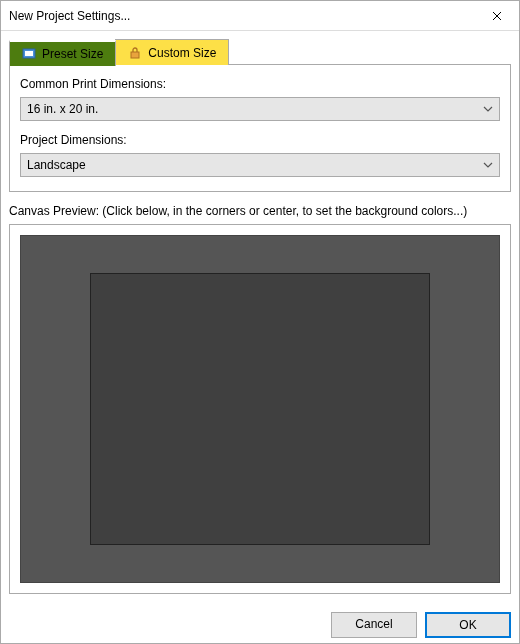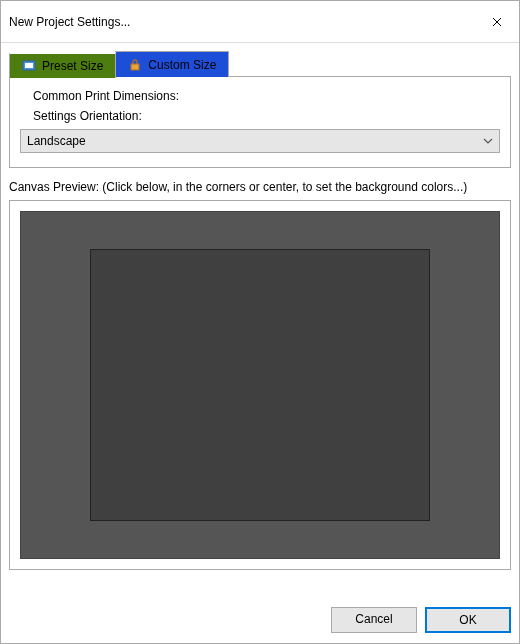--- a/index.html
+++ b/index.html
@@ -7,21 +7,21 @@
       font-family: "Segoe UI", Tahoma, sans-serif;
       font-size: 12px;
       background: #fff;
       width: 520px;
       height: 644px;
       border: 1px solid #aaa;
       display: flex;
       flex-direction: column;
     }
     .titlebar {
-      height: 42px;
+      height: 30px;
       display: flex;
       align-items: center;
       padding: 0 0 0 8px;
       border-bottom: 1px solid #ddd;
     }
     .titlebar-title { flex: 1; font-size: 12px; }
     .close-btn {
       width: 45px;
       height: 30px;
       display: flex;
@@ -34,39 +34,39 @@
     .content { padding: 8px; flex: 1; display: flex; flex-direction: column; }
 
     .tabs { display: flex; position: relative; z-index: 2; }
     .tab {
       display: flex;
       align-items: center;
       gap: 6px;
       padding: 5px 12px;
       border: 1px solid #aaa;
       border-bottom: none;
-      background: #1d4ed8;
+      background: #fde047;
       cursor: pointer;
       margin-right: -1px;
     }
     .tab.active {
       background: #4d7c0f;
       border-top: 2px solid #fff;
       position: relative;
       top: 1px;
     }
     .tab-icon { width: 14px; height: 14px; display: inline-flex; }
 
     .panel {
       border: 1px solid #aaa;
       padding: 12px 10px 14px 10px;
       margin-top: -1px;
       background: #fff;
     }
-    .label { margin-bottom: 6px; margin-left: 13px; }
+    .label { margin-bottom: 6px; }
     .select {
       width: 100%;
       background: #e6e6e6;
       border: 1px solid #aaa;
       padding: 4px 6px;
       display: flex;
       justify-content: space-between;
       align-items: center;
       cursor: pointer;
       margin-bottom: 12px;
@@ -150,22 +150,28 @@
             <rect x="3" y="6" width="8" height="6" fill="#e8a33d" stroke="#b07020"></rect>
             <path d="M5 6 V4 a2 2 0 0 1 4 0 V6" fill="none" stroke="#b07020" stroke-width="1.3"></path>
           </svg>
       </span>
       <span>Custom Size</span>
     </div>
   </div>
 
   <div class="panel">
     <div class="label">Common Print Dimensions:</div>
+    <div class="select">
+      <span>16 in. x 20 in.</span>
+      <svg class="chev" viewBox="0 0 10 10">
+          <path d="M1 3 L5 7 L9 3" stroke="#555" stroke-width="1.2" fill="none"></path>
+        </svg>
+    </div>
 
-    <div class="label">Settings Orientation:</div>
+    <div class="label">Project Dimensions:</div>
     <div class="select" style="margin-bottom:0;">
       <span>Landscape</span>
       <svg class="chev" viewBox="0 0 10 10">
           <path d="M1 3 L5 7 L9 3" stroke="#555" stroke-width="1.2" fill="none"></path>
         </svg>
     </div>
   </div>
 
   <div class="preview-section">
     <div class="preview-label">Canvas Preview: (Click below, in the corners or center, to set the background colors...)</div>

